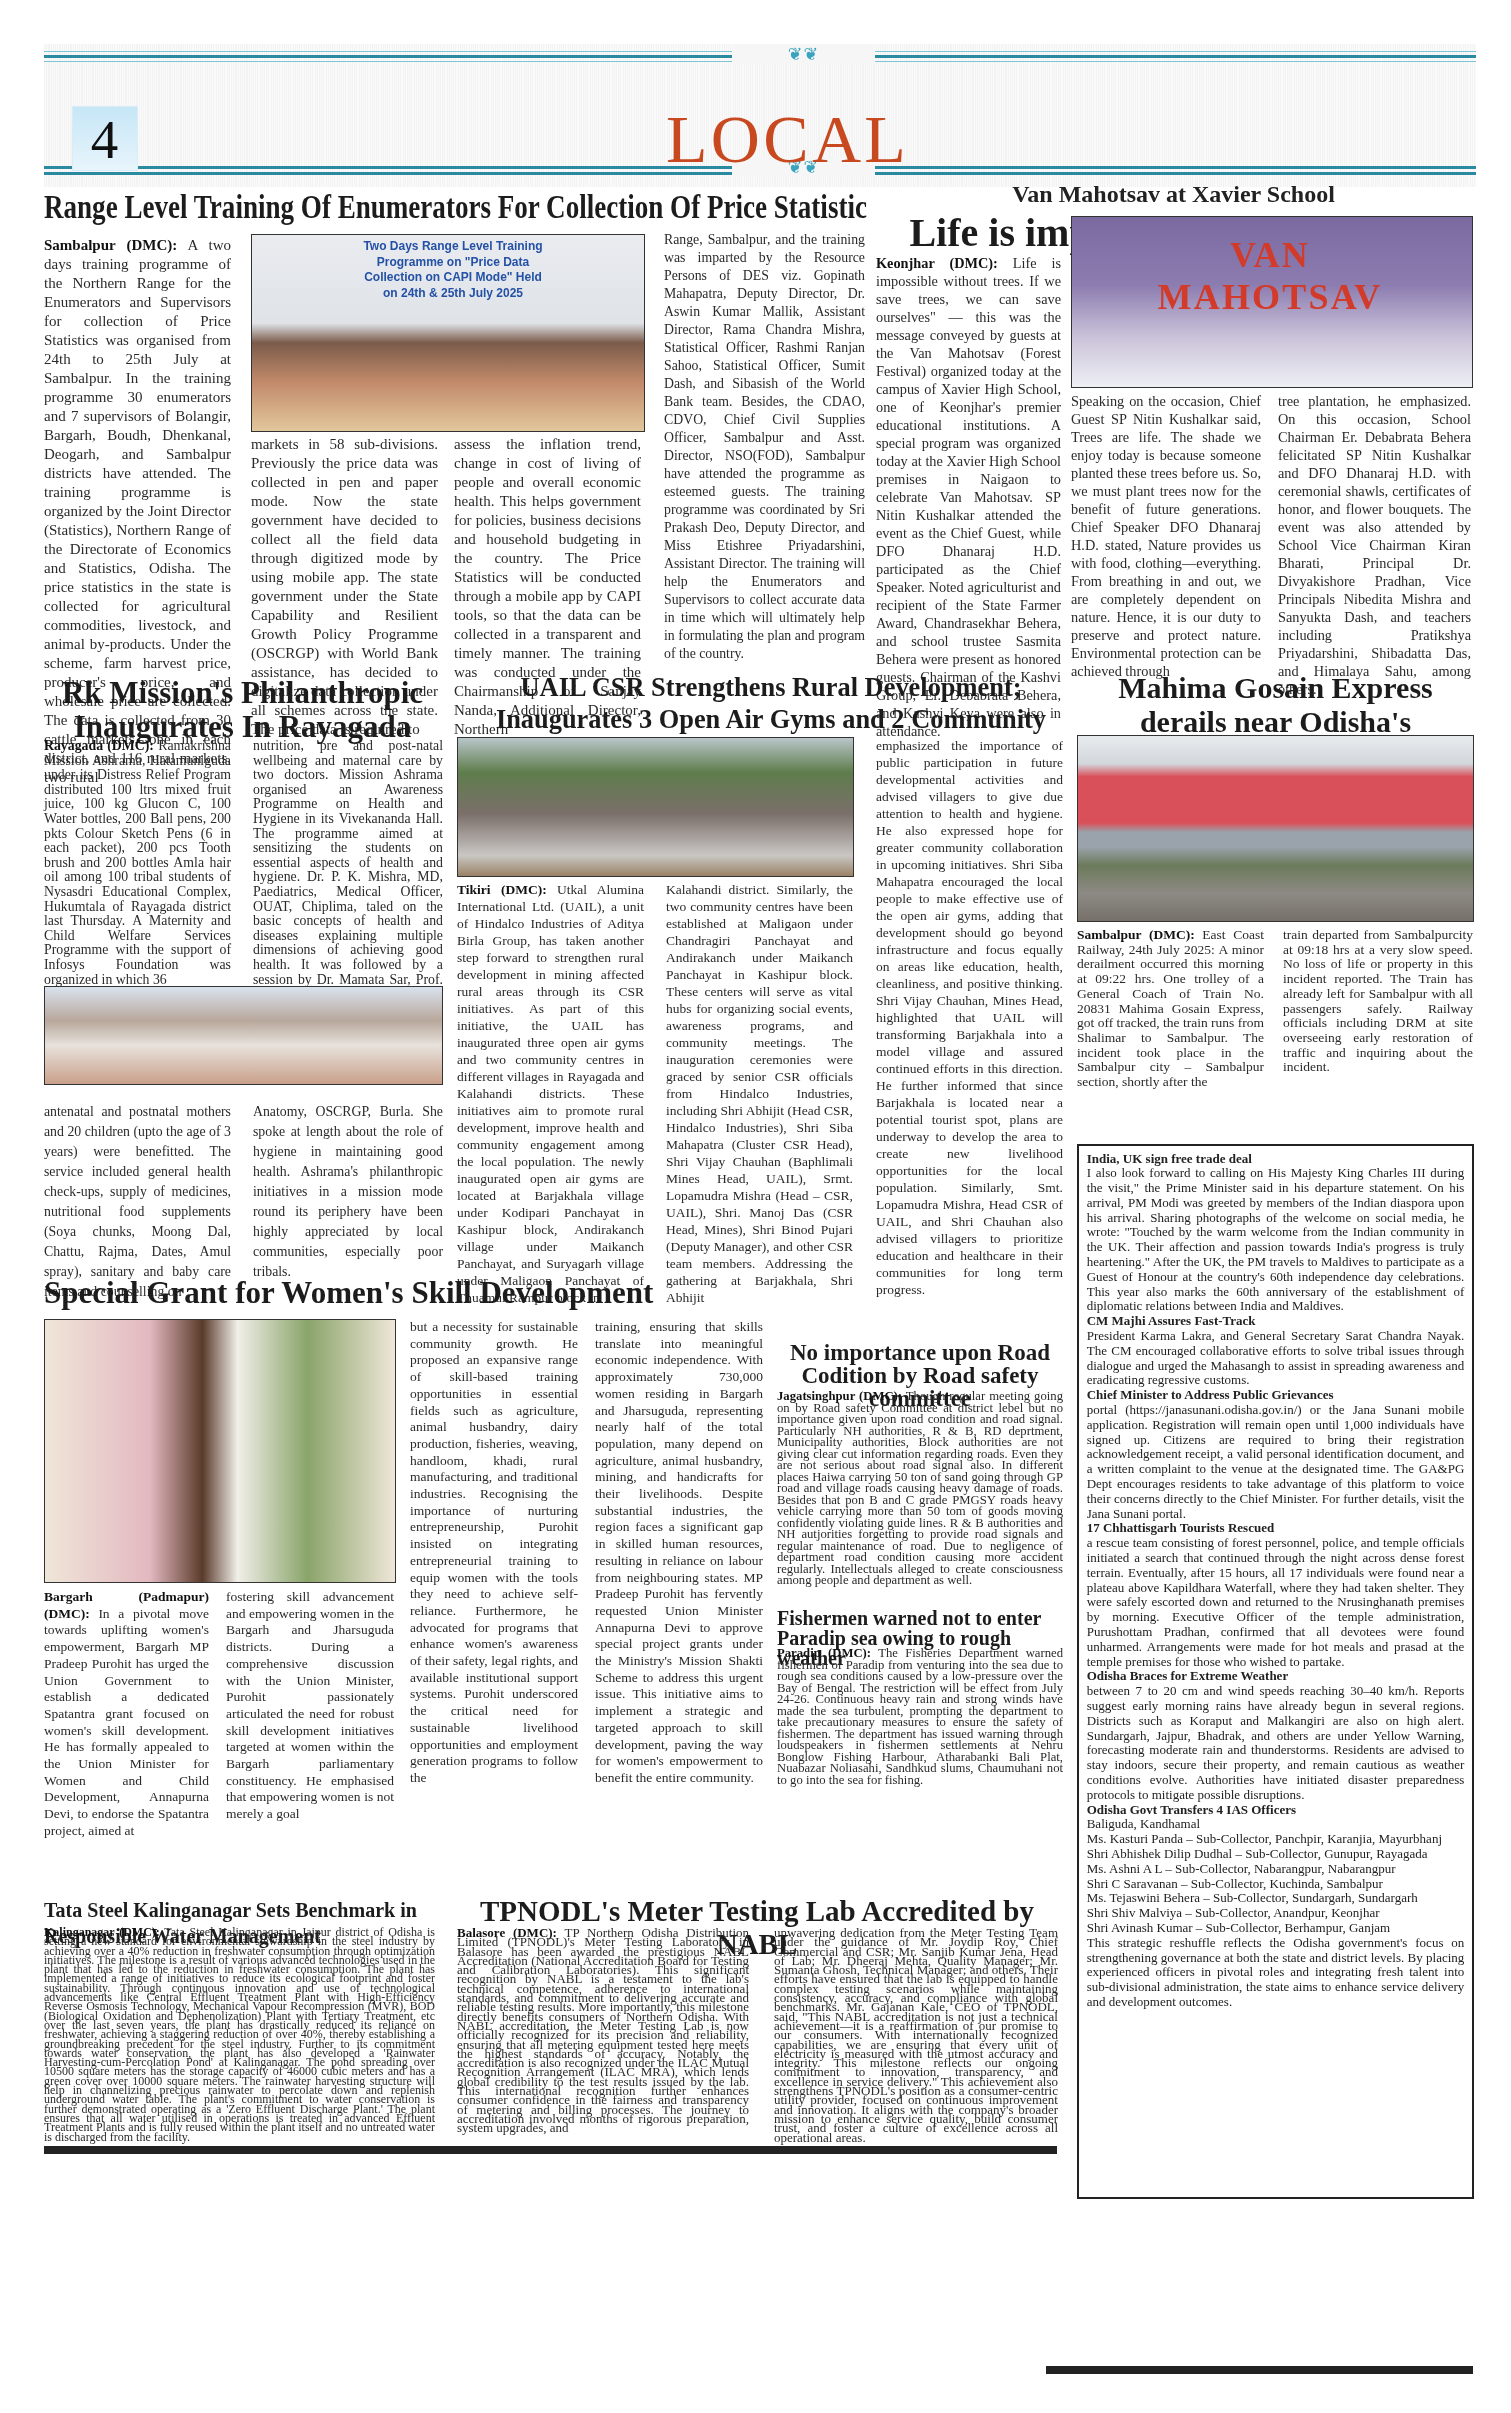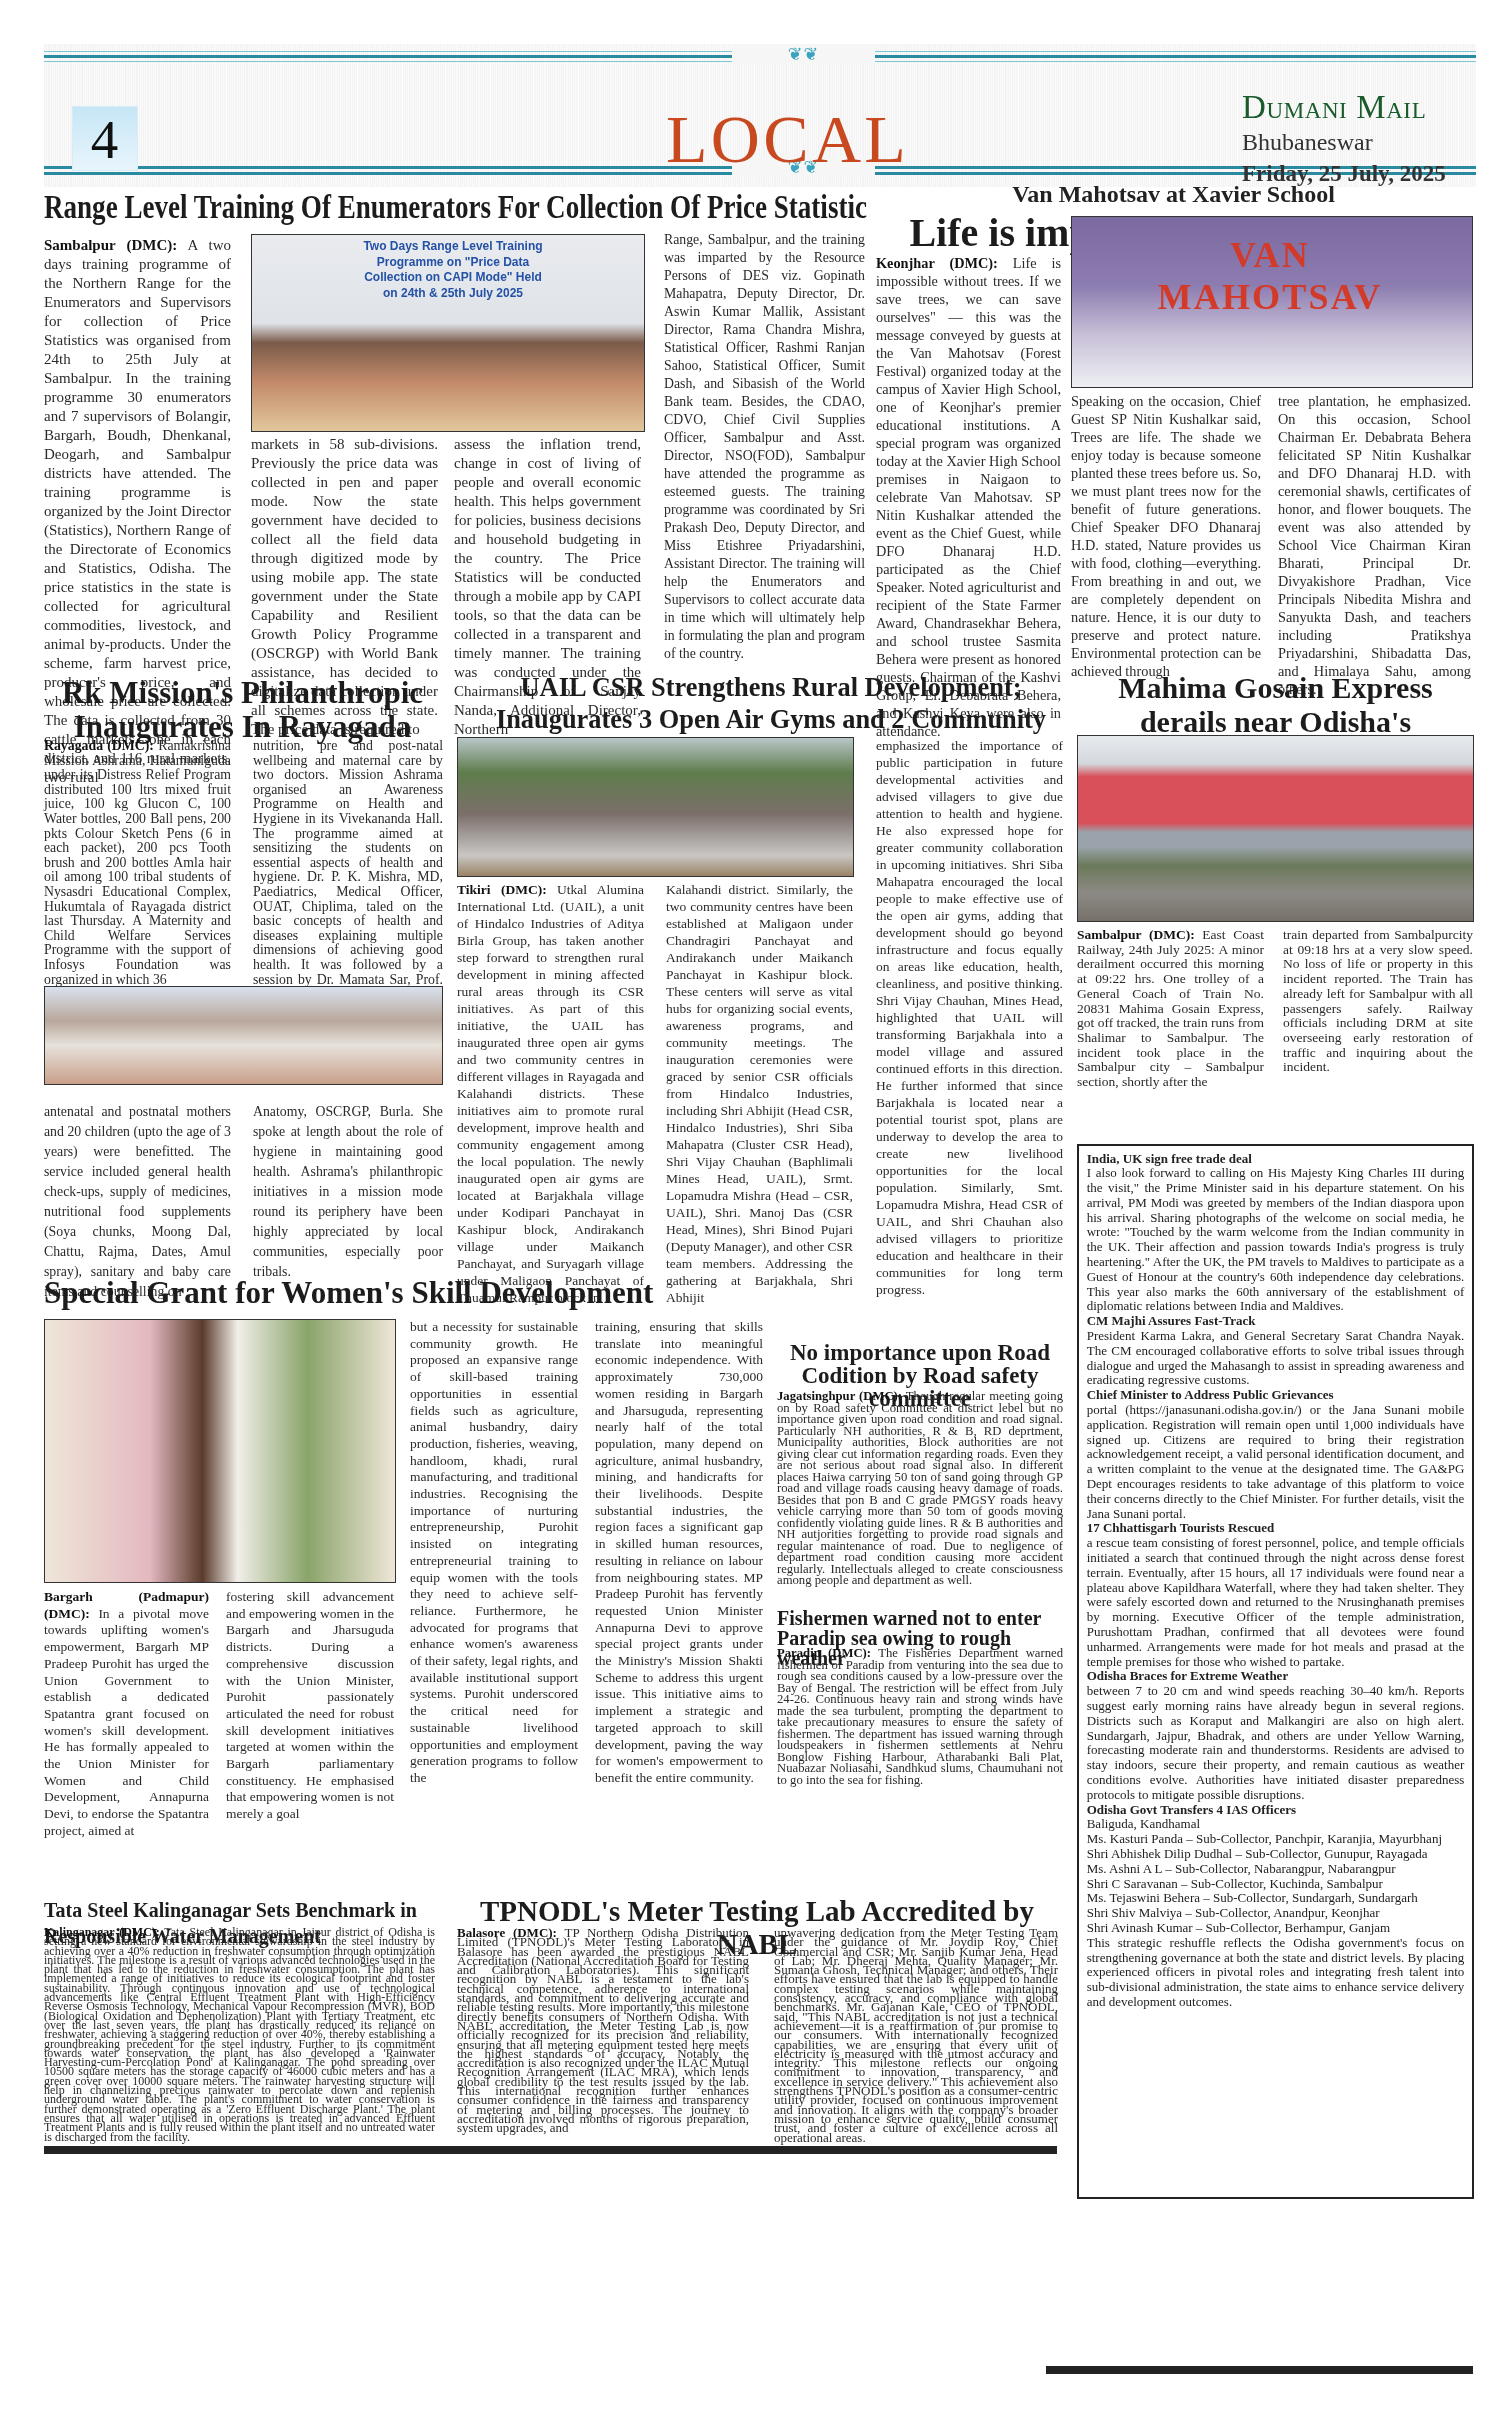--- a/index.html
+++ b/index.html
@@ -29,25 +29,20 @@
 <div class="abs masthead">
   <div class="rule thin" style="top:6.6px"></div>
   <div class="rule" style="top:11px"></div>
   <div class="rule thin" style="top:16.5px"></div>
   <div class="ornament" style="top:0">❦❦</div>
   <div class="rule" style="top:122px"></div>
   <div class="rule" style="top:128px"></div>
   <div class="ornament" style="top:113px">❦❦</div>
   <div class="pagenum">4</div>
   <div class="section">LOCAL</div>
-  <div class="brand">
-    <div class="name">Dumani Mail</div>
-    <div class="city">Bhubaneswar</div>
-    <div class="date">Friday, 25 July, 2025</div>
-  </div>
 </div>
 
 <div class="abs" style="left:44px;top:190px;width:810px">
   <h2 style="font-size:33px;transform:scaleX(.82);transform-origin:left;white-space:nowrap">Range Level Training Of Enumerators For Collection Of Price Statistic</h2>
 </div>
 <div class="abs col" style="left:44px;top:236px;width:187px"><b>Sambalpur (DMC):</b> <span>A two days training programme of the Northern Range for the Enumerators and Supervisors for collection of Price Statistics was organised from 24th to 25th July at Sambalpur. In the training programme 30 enumerators and 7 supervisors of Bolangir, Bargarh, Boudh, Dhenkanal, Deogarh, and Sambalpur districts have attended. The training programme is organized by the Joint Director (Statistics), Northern Range of the Directorate of Economics and Statistics, Odisha. The price statistics in the state is collected for agricultural commodities, livestock, and animal by-products. Under the scheme, farm harvest price, producer's price, and wholesale price are collected. The data is collected from 30 cattle markets, one in each district, and 116 rural markets, two rural</span></div>
 <div class="photo" style="left:251px;top:234px;width:394px;height:198px;background:linear-gradient(180deg,#e9ebef 0%,#dfe3e8 45%,#7a5b4a 55%,#c28a6a 75%,#e2c79c 100%)">
   <div style="position:absolute;left:110px;top:4.4px;width:182px;text-align:center;color:#2451a6;font-weight:bold;font-size:12px;font-family:'Liberation Sans',sans-serif;line-height:15.4px">Two Days Range Level Training Programme on "Price Data Collection on CAPI Mode" Held on 24th &amp; 25th July 2025</div>
 </div>
 <div class="abs col" style="left:251px;top:435px;width:187px">markets in 58 sub-divisions. Previously the price data was collected in pen and paper mode. Now the state government have decided to collect all the field data through digitized mode by using mobile app. The state government under the State Capability and Resilient Growth Policy Programme (OSCRGP) with World Bank assistance, has decided to digitalize data collection under all schemes across the state. The price data is required to</div>

